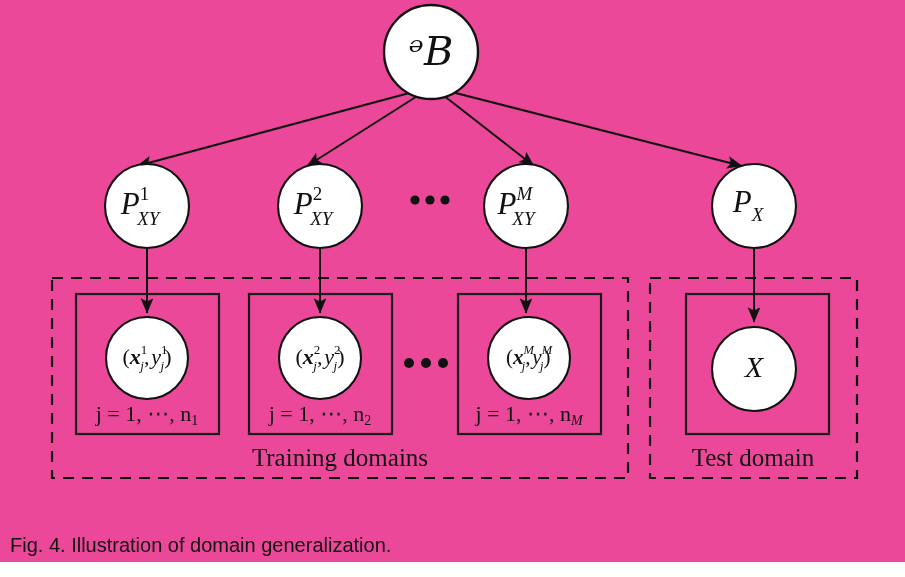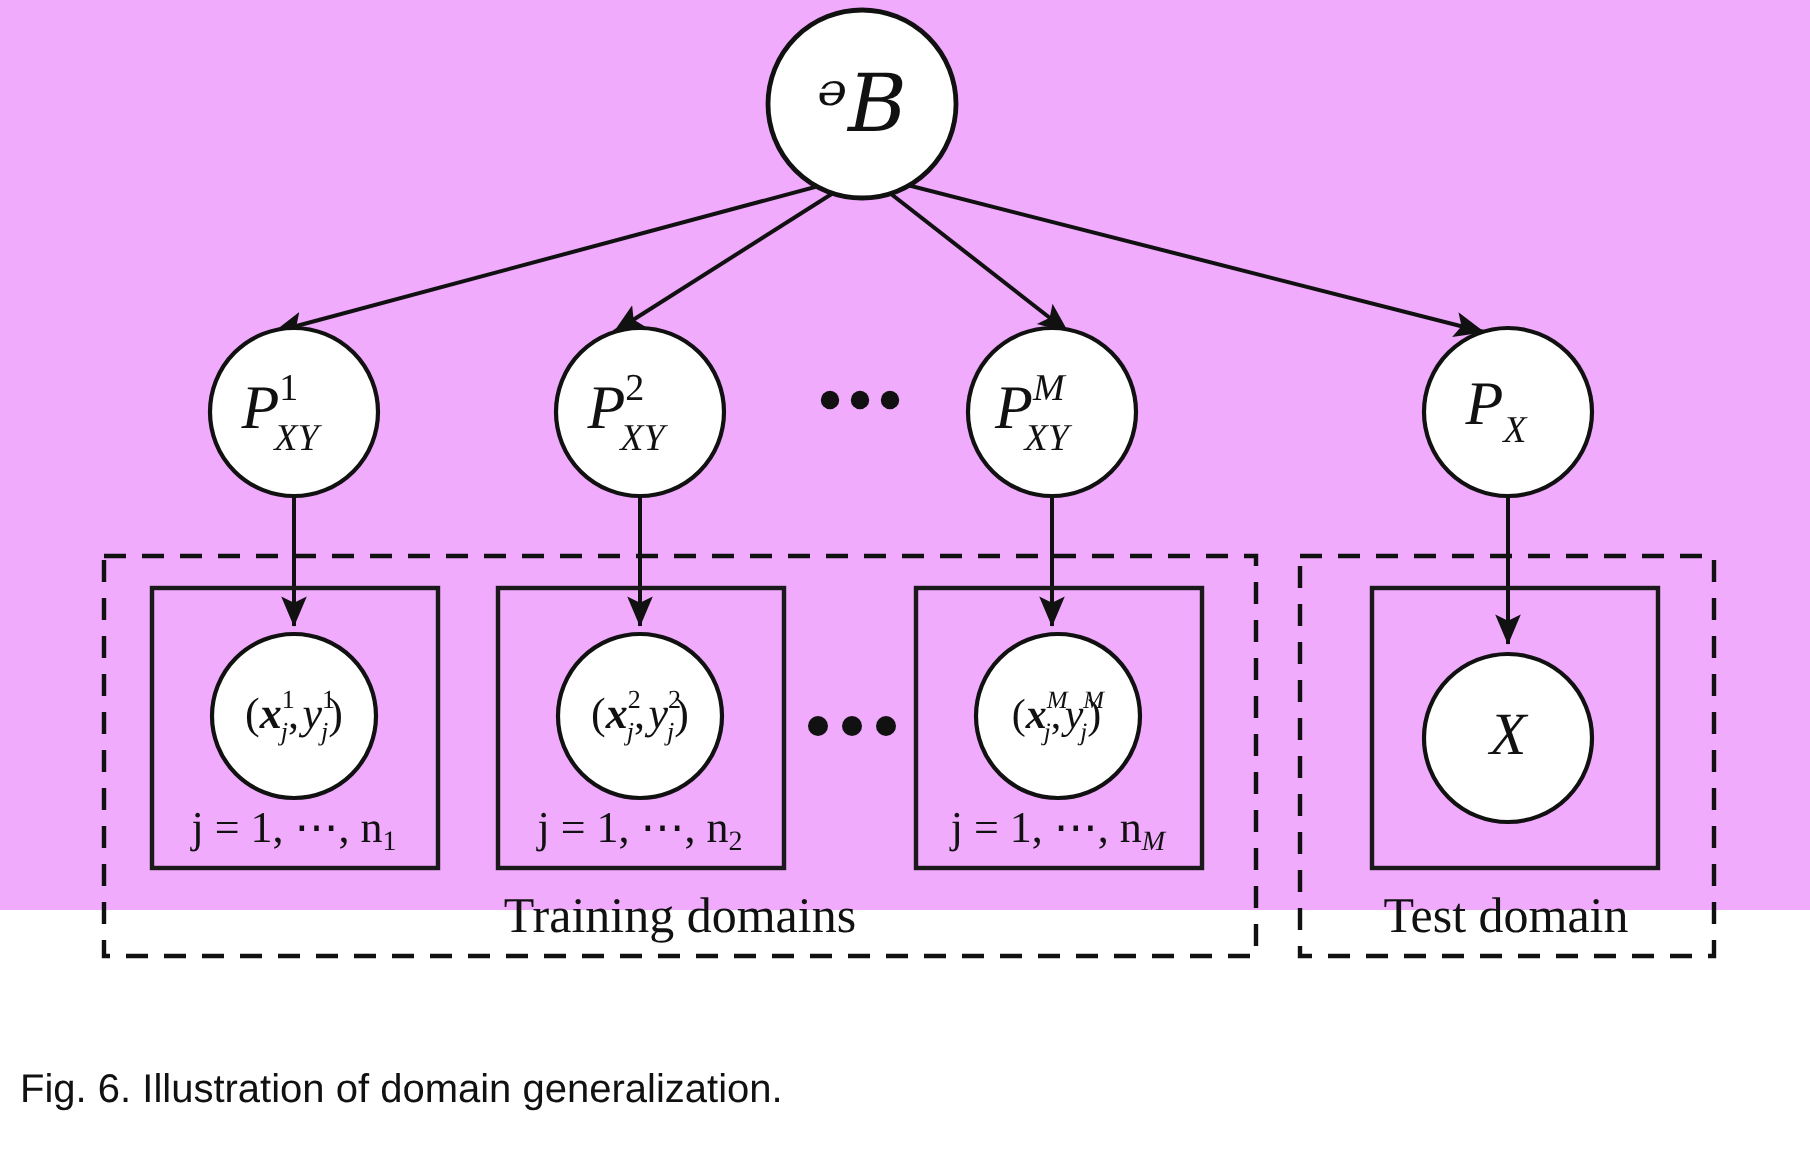--- a/index.html
+++ b/index.html
@@ -9,22 +9,22 @@
   }
   body {
     width: 905px;
     height: 577px;
     font-family: "Liberation Serif", serif;
     overflow: hidden;
   }
   #figure-root {
     position: relative;
     width: 905px;
-    height: 455px;
-    background: #f0abfc;
+    height: 562px;
+    background: #ec4899;
   }
   #diagram-svg {
     position: absolute;
     left: 0;
     top: 0;
   }
   .node-circle, .sample-circle {
     fill: #ffffff;
     stroke: #111111;
     stroke-width: 2.1;
@@ -195,15 +195,15 @@
     <g>
       <rect class="solid-box" x="686" y="294" width="143" height="140"></rect>
       <circle class="sample-circle" cx="754" cy="369" r="42"></circle>
       <text class="math-label var-italic" x="754" y="370" font-size="30">X</text>
     </g>
 
     <text class="domain-label" x="753" y="466">Test domain</text>
 
   </svg>
 
-  <div class="caption">Fig. 6. Illustration of domain generalization.</div>
+  <div class="caption">Fig. 4. Illustration of domain generalization.</div>
 
 </div>
 
 </body></html>

